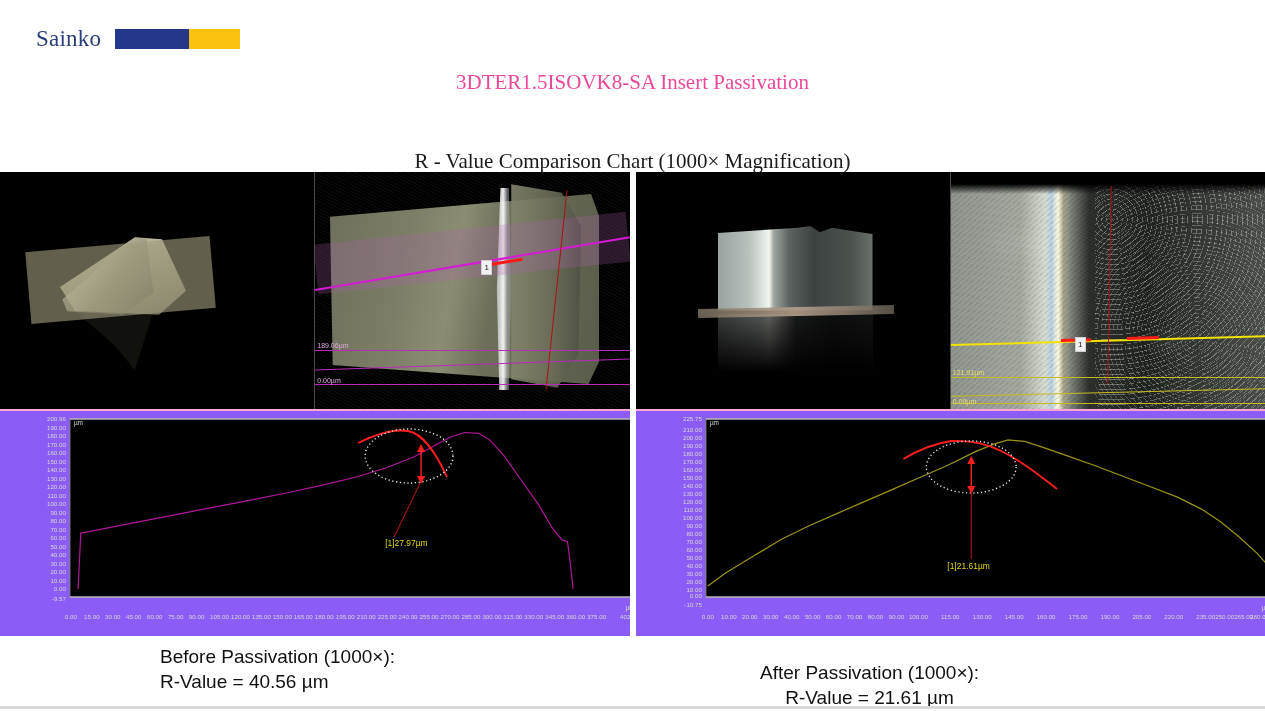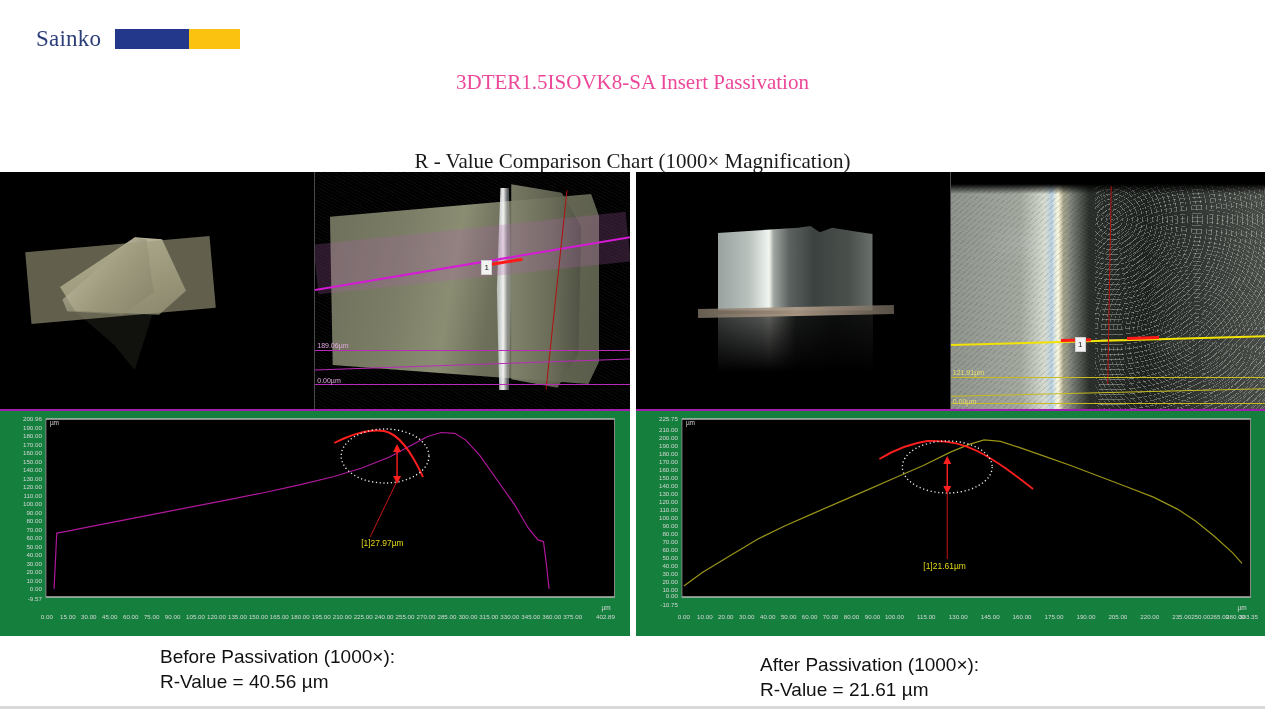--- a/index.html
+++ b/index.html
@@ -277,41 +277,42 @@
   .scale-yel { color: #e8e070; }
   .thin-mag { position:absolute; height:1px; background:#b92ab9; }
   .thin-yel { position:absolute; height:1px; background:#c7bb20; }
   .thin-red { position:absolute; width:1px; background:#b01010; }
 
   
   .panel-chart {
     position: absolute;
     left: 0; top: 237px;
     width: 100%; height: 227px;
-    background: #15803d;
-    border-top: 2px solid #a21caf;
+    background: #8b5cf6;
+    border-top: 2px solid #f9a8d4;
+    padding-left: 24px;
   }
   .chart-svg { display: block; width: 100%; height: 100%; }
 
   
   .captions {
     position: absolute;
     top: 640px; left: 0;
     width: 1265px; height: 60px;
     font-family: "Liberation Sans", sans-serif;
     padding-left: 44px;
   }
   .caption {
     position: absolute;
     font-size: 19px;
     color: #111;
     line-height: 25px;
   }
   .caption.left  { left: 160px; top: 4px; }
-  .caption.right { left: 760px; top: 12px; }
+  .caption.right { left: 760px; top: 20px; text-align: center; }
 
   .footer-rule {
     position: absolute;
     left: 0; top: 706px;
     width: 1265px; height: 3px;
     background: #d9d9d9;
   }
 </style>
 </head>
 <body>

